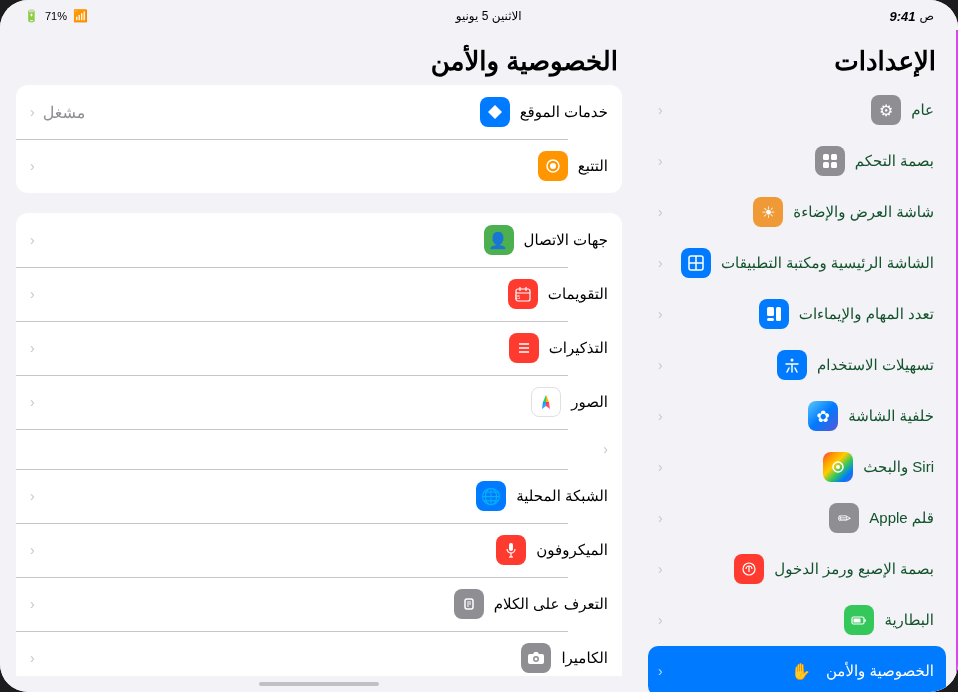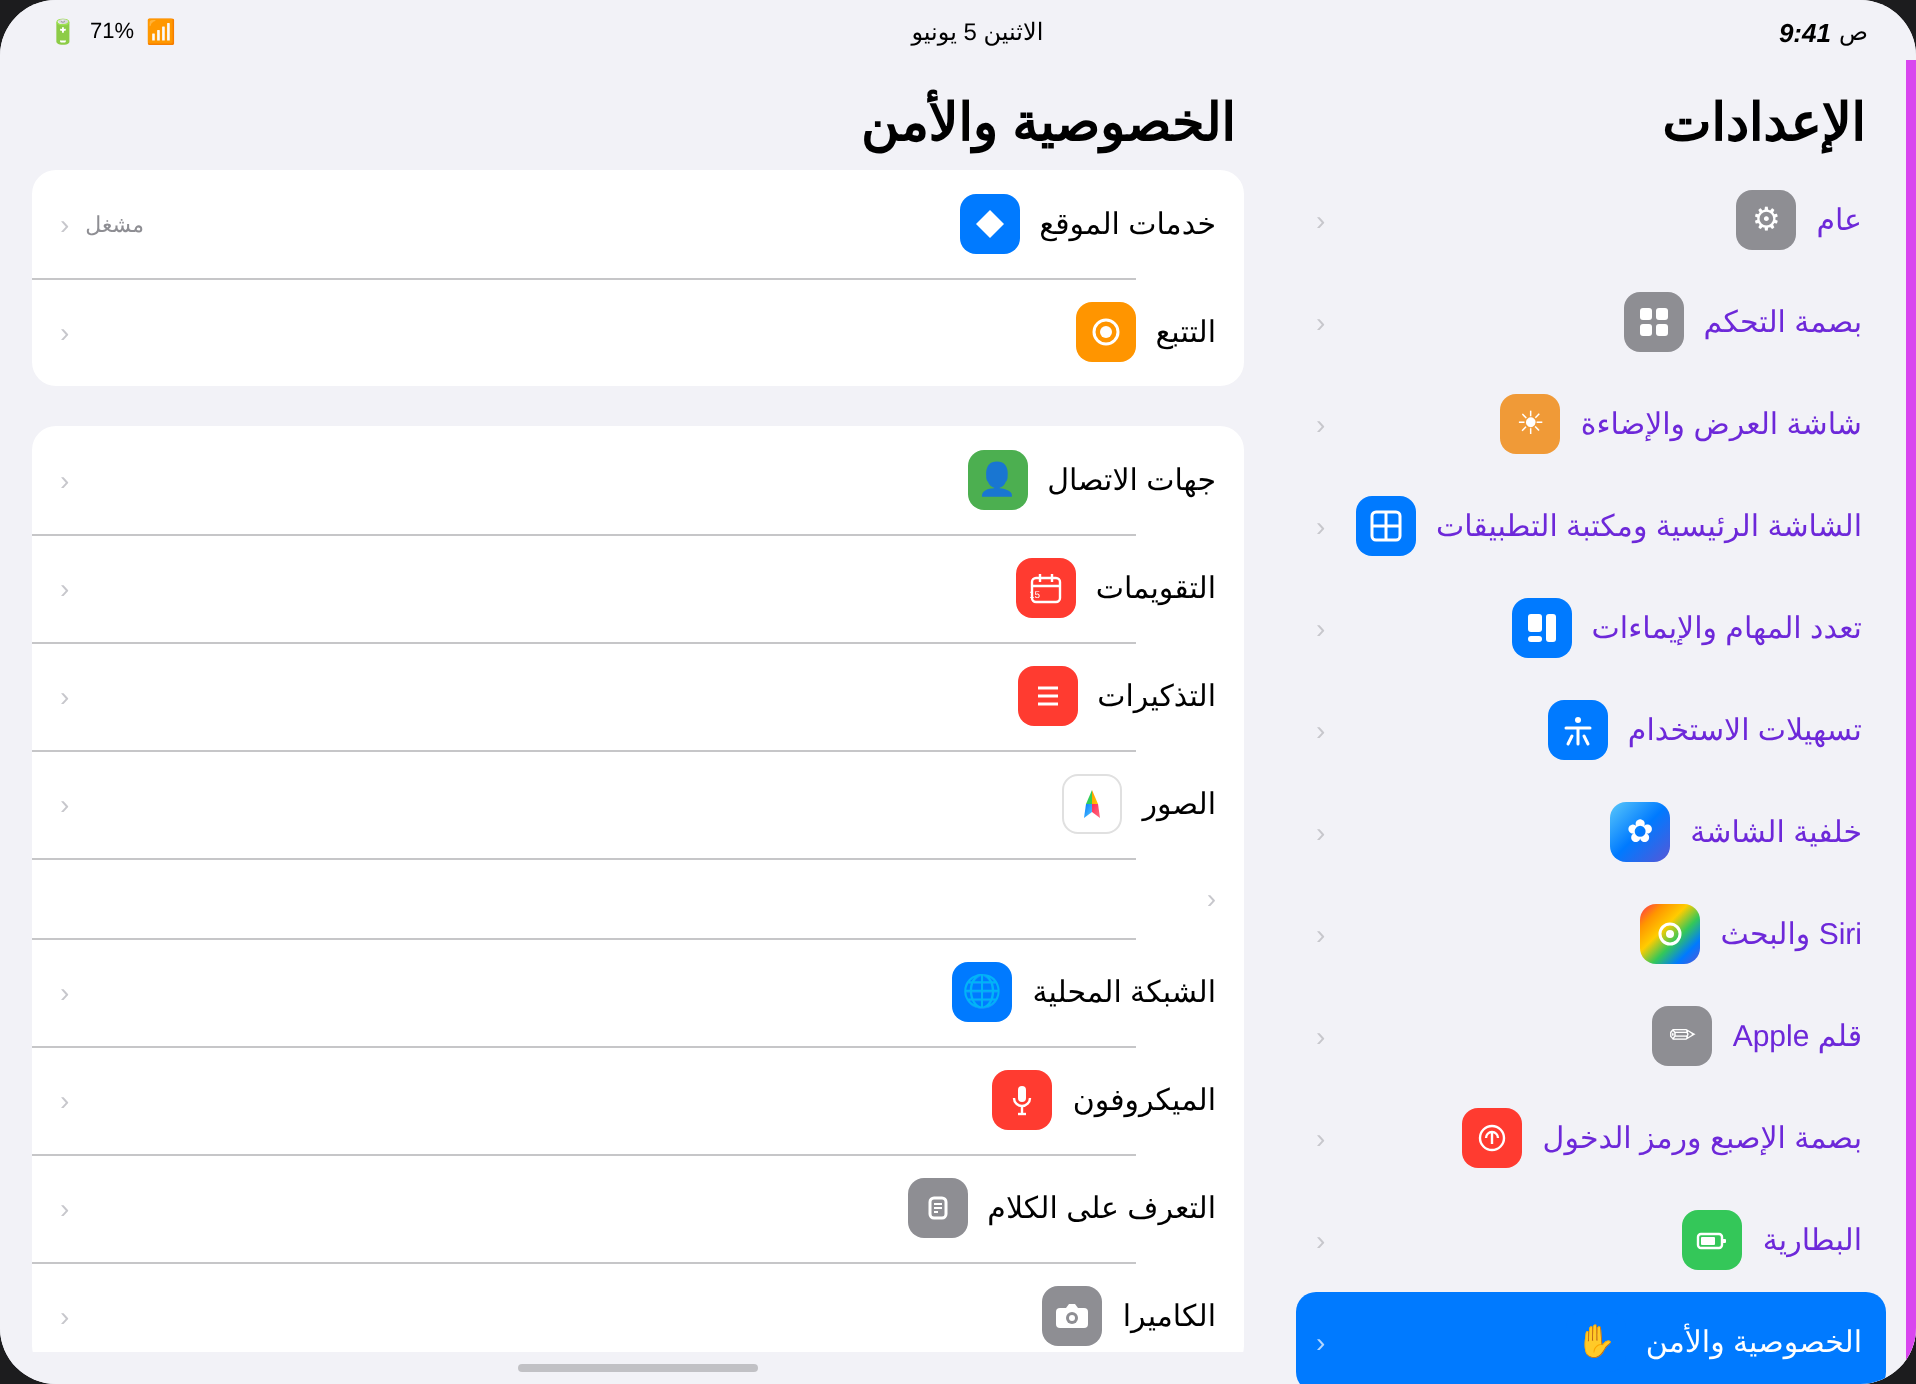--- a/index.html
+++ b/index.html
@@ -38,21 +38,21 @@
       display: flex;
       flex: 1;
       height: calc(692px - 30px);
       direction: rtl;
     }
 
     
     .right-panel {
       width: 320px;
       background: #f2f2f7;
-      border-right: 5px solid #d946ef;
+      border-right: 2px solid #d946ef;
       display: flex;
       flex-direction: column;
       direction: rtl;
     }
 
     .right-panel-header {
       padding: 16px 20px 8px 20px;
       background: #f2f2f7;
     }
     .right-panel-header h1 {
@@ -86,21 +86,21 @@
     .settings-item.active .item-label { color: white; }
     .settings-item.active .item-icon-wrapper { }
 
     .settings-item .item-right {
       display: flex;
       align-items: center;
       gap: 10px;
     }
     .settings-item .item-label {
       font-size: 15px;
-      color: #6d28d9;
+      color: #14532d;
       text-align: right;
     }
     .settings-item .item-icon-wrapper {
       width: 30px;
       height: 30px;
       border-radius: 8px;
       display: flex;
       align-items: center;
       justify-content: center;
       font-size: 16px;
@@ -184,21 +184,21 @@
       justify-content: center;
       font-size: 16px;
       color: white;
     }
     .privacy-item .item-left {
       display: flex;
       align-items: center;
       gap: 8px;
     }
     .privacy-item .item-value {
-      font-size: 11px;
+      font-size: 16px;
       color: #8e8e93;
     }
 
     
     .home-indicator {
       width: 100%;
       display: flex;
       justify-content: center;
       padding: 6px 0;
       background: transparent;

